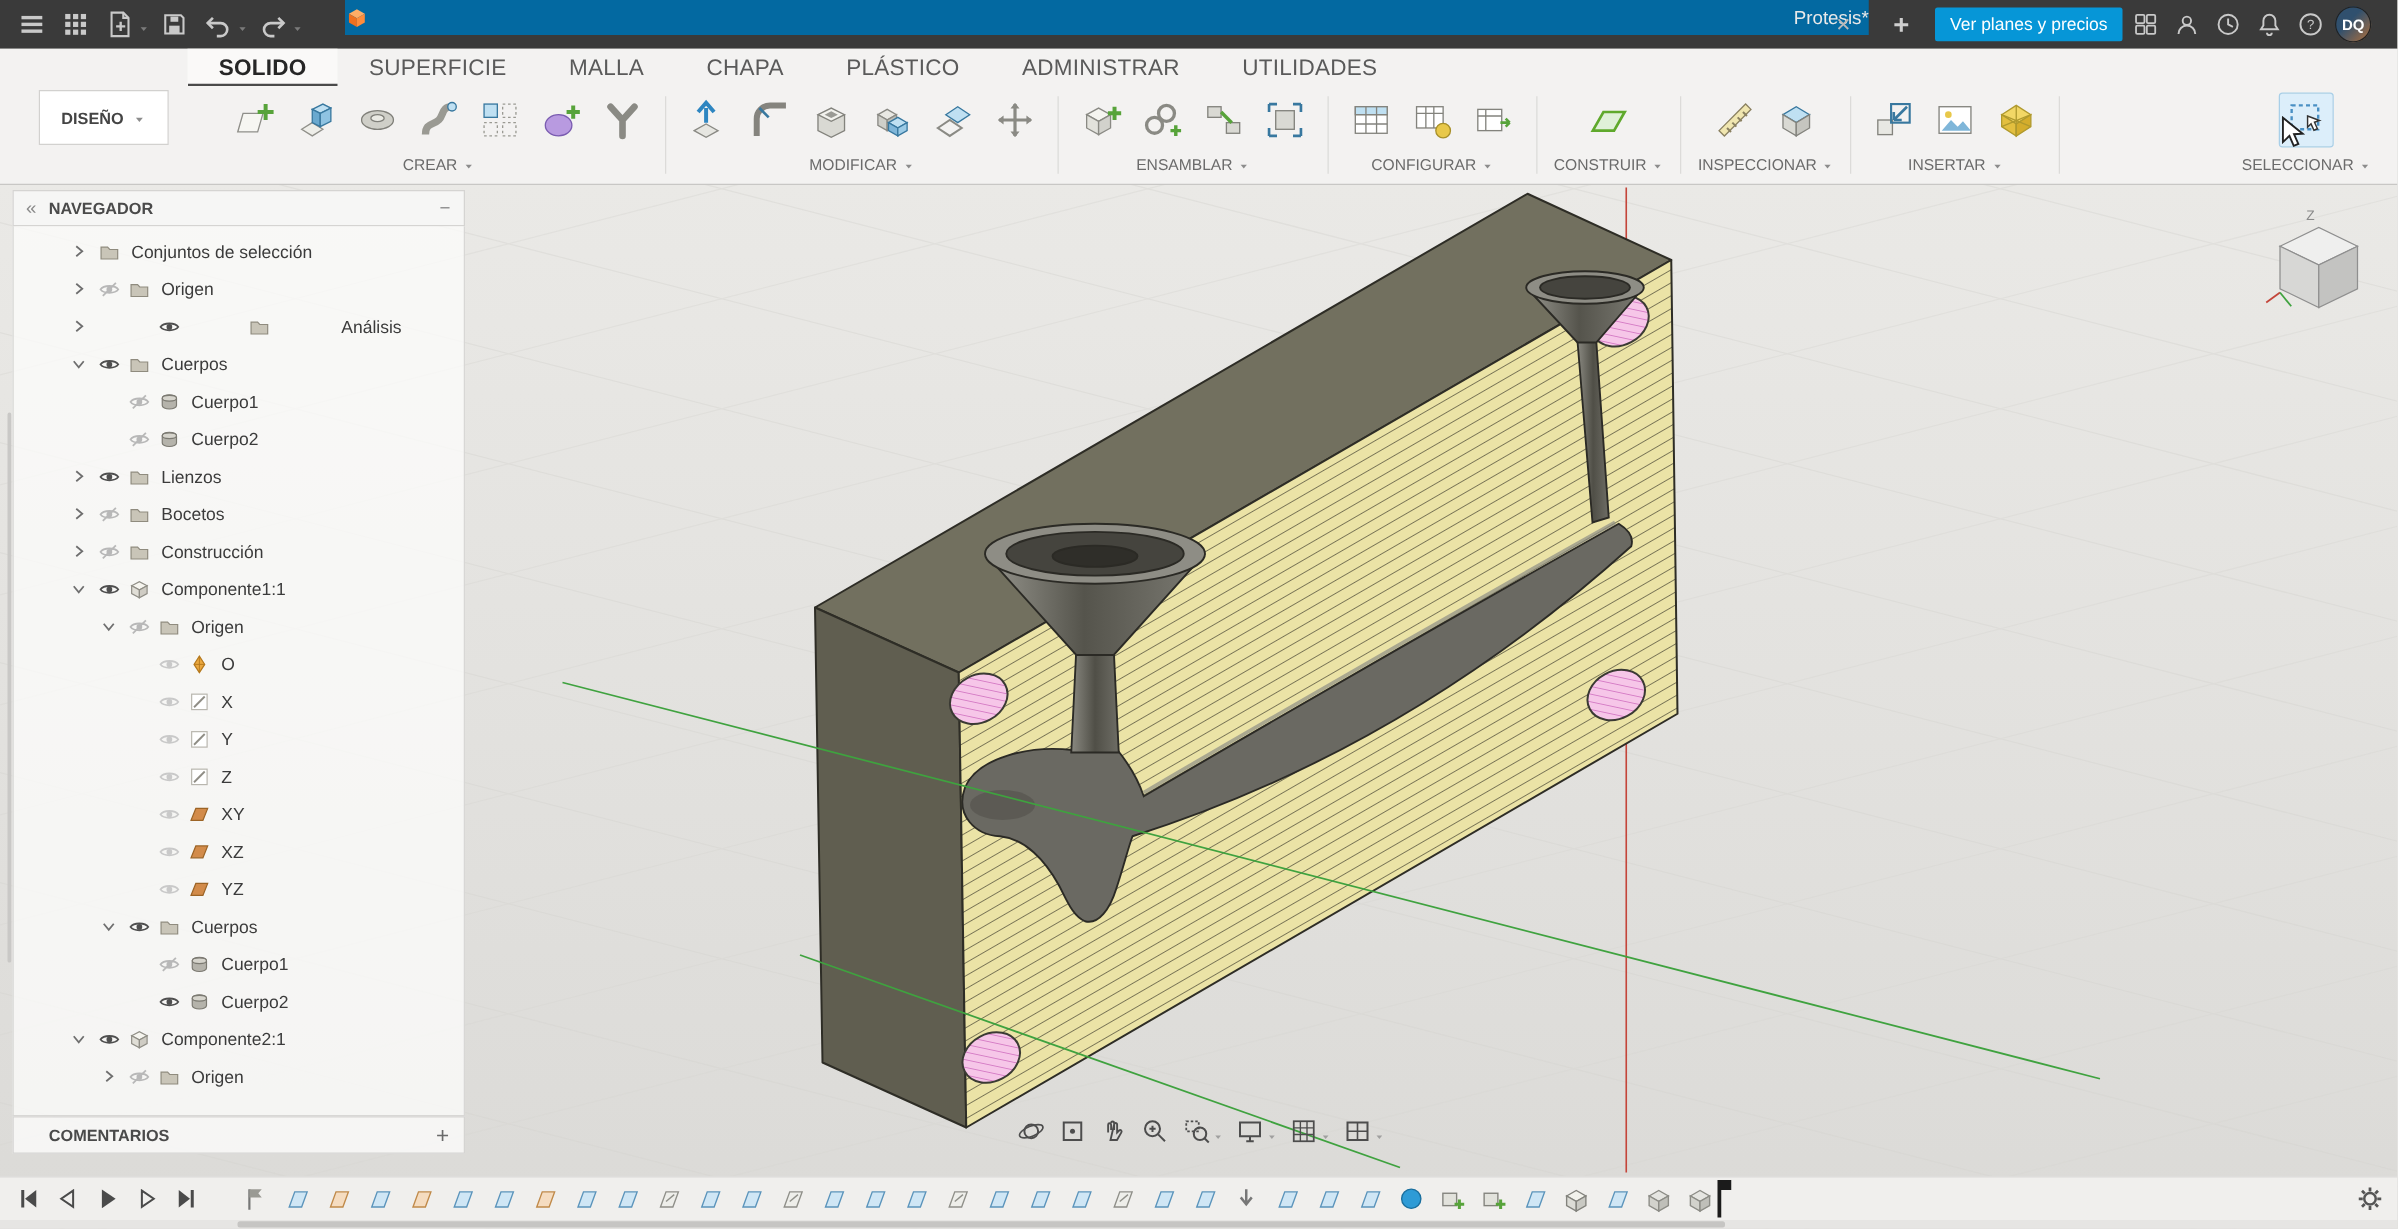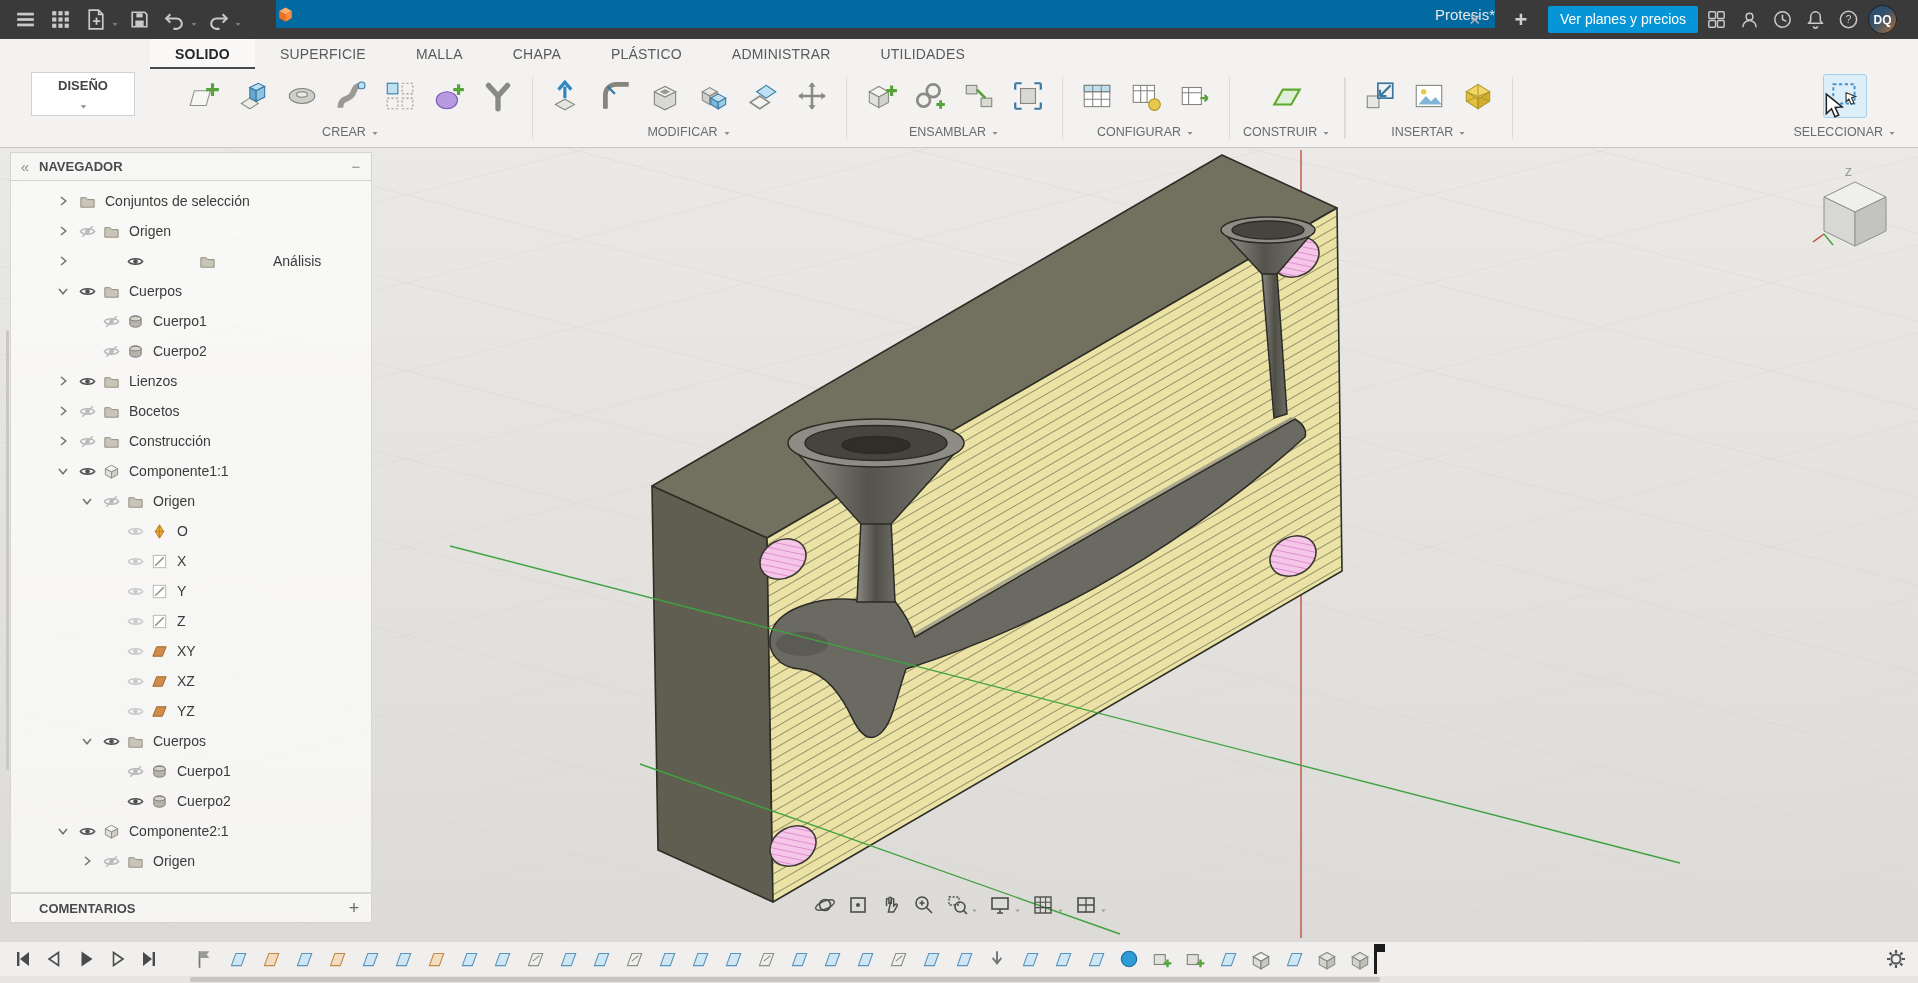--- a/index.html
+++ b/index.html
@@ -20,25 +20,25 @@
            color:#fff;font-size:14px;border-radius:2px;}
   #tb-right{position:absolute;left:1700px;top:0;height:39px;display:flex;align-items:center;}
   #tb-right .tbicon{width:23px;height:23px;margin:0 5px;}
   #avatar{position:absolute;left:1868px;top:5px;width:29px;height:29px;border-radius:50%;
           background:linear-gradient(135deg,#30506e 40%,#b5713a);color:#fff;font-size:12px;font-weight:bold;
           display:flex;align-items:center;justify-content:center;box-shadow:0 0 0 1px #222 inset;}
   
   #ribbon{position:absolute;left:0;top:39px;width:100%;height:109px;background:#f3f2f1;
           border-bottom:1px solid #c8c7c5;box-sizing:border-box;z-index:6;}
   #ribbon-tabs{display:flex;height:30px;padding-left:150px;}
-  .rtab{padding:0 25px;display:flex;align-items:center;font-size:14px;color:#5a5a5a;letter-spacing:.2px;text-align:right;}
+  .rtab{padding:0 25px;display:flex;align-items:center;font-size:18px;color:#5a5a5a;letter-spacing:.2px;text-align:right;}
   .rtab.active{color:#262626;font-weight:bold;background:#faf9f8;box-shadow:0 -2px 0 #4a4a4a inset;}
   #ribbon-tools{position:relative;height:78px;}
   #workspace-btn{position:absolute;left:31px;top:3px;width:102px;height:42px;background:#fff;border:1px solid #d2d1cf;
-                 display:flex;align-items:center;justify-content:center;gap:7px;font-size:13px;font-weight:bold;color:#444;flex-direction:column;}
+                 display:flex;align-items:center;justify-content:center;gap:7px;font-size:13px;font-weight:bold;color:#444;}
   #workspace-btn .gcaret{width:11px;height:11px;}
   #ribbon-groups{position:absolute;left:170px;top:0;right:8px;height:78px;display:flex;}
   .group{display:flex;flex-direction:column;align-items:center;padding:2px 13px 0;text-align:center;}
   .group.push-right{margin-left:auto;}
   .gtools{display:flex;gap:7px;height:50px;align-items:center;}
   .tool{width:42px;height:42px;display:flex;align-items:center;justify-content:center;border-radius:2px;}
   .tool svg{width:34px;height:34px;}
   .tool.hover{background:#dceefa;outline:1px solid #a8cfe8;}
   .glabel{font-size:12.5px;color:#6b6b6b;display:flex;align-items:center;gap:4px;margin-top:4px;white-space:nowrap;}
   .gcaret{width:10px;height:10px;display:inline-block;}
@@ -508,20 +508,43 @@
             </div>
           </div>
           <div class="glabel">
             <span>CONSTRUIR</span>
             <span class="gcaret"><svg viewBox="0 0 16 16" width="100%" height="100%">
                 <path d="M4 6.2l4 4.8 4-4.8z" fill="#8c8c8c"></path>
               </svg></span>
           </div>
         </div>
         <div class="gsep"></div>
+        <div class="group">
+          <div class="gtools">
+            <div class="tool">
+              <svg viewBox="0 0 32 32" width="100%" height="100%">
+                <path d="M4 24L24 4l4 4L8 28z" fill="#f0e6b0" stroke="#8a8060"></path>
+                <path d="M10 22l3 3M14 18l3 3M18 14l3 3M22 10l3 3" stroke="#8a8060" stroke-width="1.5"></path>
+              </svg>
+            </div>
+            <div class="tool">
+              <svg viewBox="0 0 32 32" width="100%" height="100%">
+                <path d="M6 12l10-6 10 6-10 6z" fill="#bfe0f2" stroke="#38789f"></path>
+                <path d="M6 12v10l10 6V18z" fill="#d9d9d3" stroke="#83837d"></path>
+                <path d="M26 12v10l-10 6V18z" fill="#c5c5bf" stroke="#83837d"></path>
+              </svg>
+            </div>
+          </div>
+          <div class="glabel">
+            <span>INSPECCIONAR</span>
+            <span class="gcaret"><svg viewBox="0 0 16 16" width="100%" height="100%">
+                <path d="M4 6.2l4 4.8 4-4.8z" fill="#8c8c8c"></path>
+              </svg></span>
+          </div>
+        </div>
         <div class="gsep"></div>
         <div class="group">
           <div class="gtools">
             <div class="tool">
               <svg viewBox="0 0 32 32" width="100%" height="100%">
                 <rect x="4" y="16" width="11" height="11" fill="#e8e8e3" stroke="#83837d"></rect>
                 <rect x="14" y="4" width="14" height="14" fill="none" stroke="#38789f" stroke-width="1.6"></rect>
                 <path d="M26 6L16 16m0 0v-6m0 6h6" stroke="#38789f" stroke-width="2" fill="none"></path>
               </svg>
             </div>

